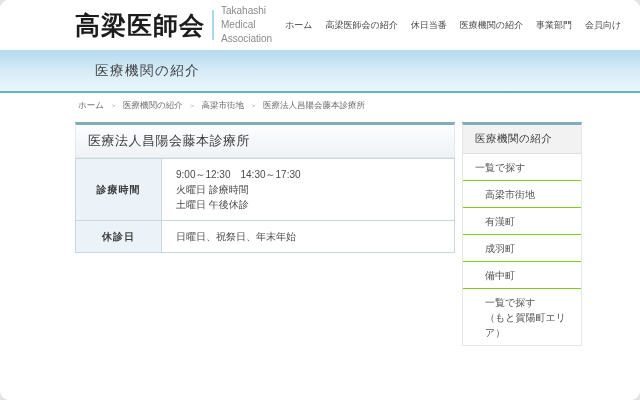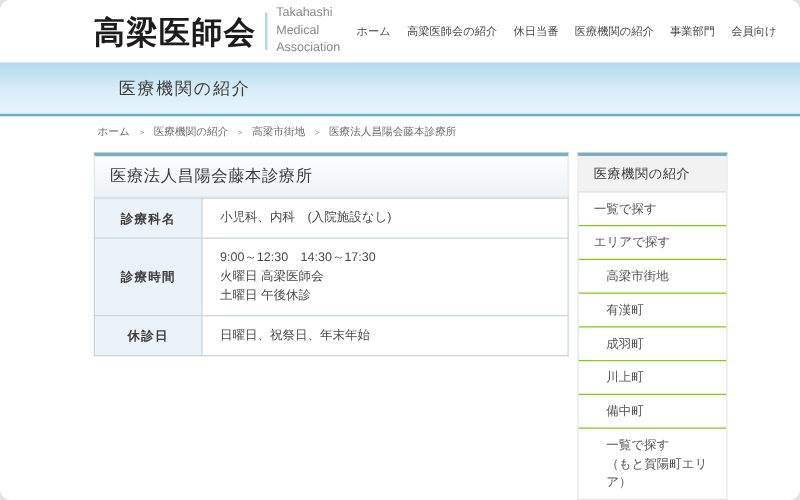--- a/index.html
+++ b/index.html
@@ -102,52 +102,44 @@
   </div>
 
   <div class="content">
 
     <main>
       <div class="page-title">医療法人昌陽会藤本診療所</div>
 
 
       <table>
         <tbody>
-            <tr>
-          <th>診療科名</th>
-          <td>
-            <div>小児科、内科　(入院施設なし)</div>
-          </td>
-        </tr>
         <tr>
           <th>診療時間</th>
           <td>
             <div>9:00～12:30　14:30～17:30</div>
-            <div>火曜日 高梁医師会</div>
+            <div>火曜日 診療時間</div>
             <div>土曜日 午後休診</div>
           </td>
         </tr>
         <tr>
           <th>休診日</th>
           <td>
             <div>日曜日、祝祭日、年末年始</div>
           </td>
         </tr>
       </tbody>
         </table>
     </main>
 
     <aside>
       <div class="sb-title">医療機関の紹介</div>
       <a class="sb-item">一覧で探す</a>
-      <a class="sb-item">エリアで探す</a>
       <a class="sb-item indent">高梁市街地</a>
       <a class="sb-item indent">有漢町</a>
       <a class="sb-item indent">成羽町</a>
-      <a class="sb-item indent">川上町</a>
       <a class="sb-item indent">備中町</a>
       <a class="sb-item indent">
         <span>一覧で探す</span><br>
         <span>（もと賀陽町エリア）</span>
       </a>
     </aside>
 
   </div>
 </div>
 

